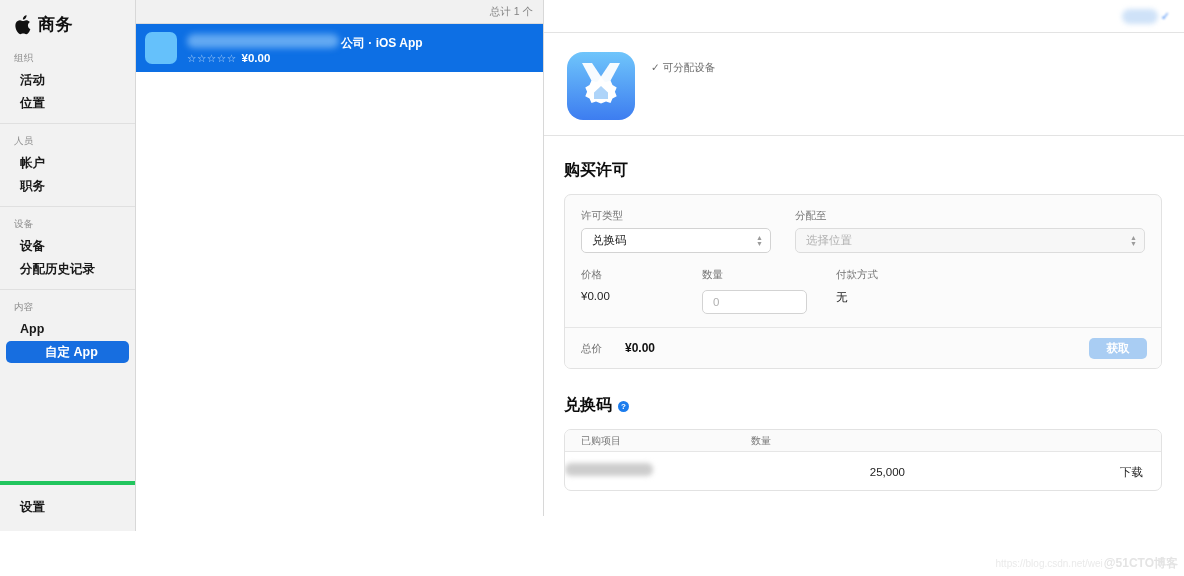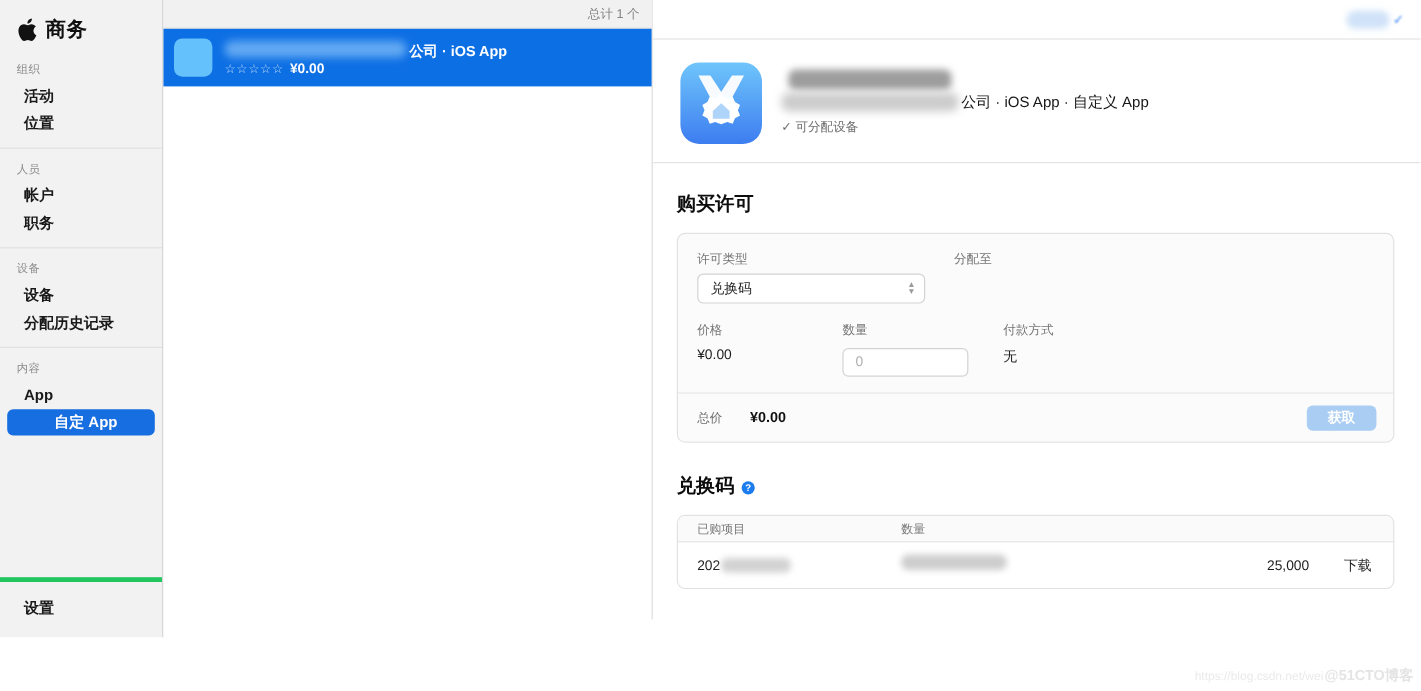--- a/index.html
+++ b/index.html
@@ -280,27 +280,20 @@
         </defs>
         <rect x="1" y="1" width="68" height="68" rx="16" fill="url(#g1)"></rect>
         <path d="M16 12 L26 12 L38 30 L30 38 Z" fill="#ffffff" opacity=".95"></path>
         <path d="M54 12 L44 12 L32 30 L40 38 Z" fill="#ffffff" opacity=".95"></path>
         <path d="M35 29
                  l5 2 4.5-1.5 2 4.5 4.2 2.4 -1.8 4.4 1.8 4.4 -4.2 2.4 -2 4.5 -4.5-1.5 -5 2 -5-2 -4.5 1.5 -2-4.5 -4.2-2.4 1.8-4.4 -1.8-4.4 4.2-2.4 2-4.5 4.5 1.5z" fill="#ffffff"></path>
         <path d="M35 35 L42 41.5 L42 48 L28 48 L28 41.5 Z" fill="#aed4f9"></path>
       </svg>
 
       <div class="app-meta">
-        <div class="app-name-row">
-          <div class="app-name-blur-stack">
-            <div class="b1"></div>
-              <div class="b2"></div>
-          </div>
-          <span class="app-vendor">公司 · iOS App · 自定义 App</span>
-        </div>
         <div class="app-assign">
           <span class="tick">✓</span><span>可分配设备</span>
         </div>
       </div>
     </div>
 
     <div class="detail-body">
 
       <h2 class="section-title">
         <span>购买许可</span>
@@ -312,20 +305,24 @@
           <div class="field-row">
             <div class="field">
               <span class="field-label">许可类型</span>
               <div class="select-box" style="width:190px">
                 <span>兑换码</span>
                 <span class="stepper">▲<br>▼</span>
               </div>
             </div>
             <div class="field">
               <span class="field-label">分配至</span>
+              <div class="select-box placeholder" style="width:350px">
+                <span>选择位置</span>
+                <span class="stepper">▲<br>▼</span>
+              </div>
             </div>
           </div>
 
           <div class="row2">
             <div class="field" style="width:105px">
               <span class="field-label">价格</span>
               <span class="value-text">¥0.00</span>
             </div>
             <div class="field" style="width:118px">
               <span class="field-label">数量</span>
@@ -355,23 +352,20 @@
         <span class="help-badge">?</span>
       </h2>
 
       <div class="table-card">
         <div class="t-head">
           <div class="c1">已购项目</div>
           <div class="c3" style="text-align:left">数量</div>
           <div class="c4"></div>
         </div>
         <div class="t-row">
-          <div class="c1">
-            <span class="cell-text">202</span><span class="cell-blur-1"></span>
-          </div>
           <div class="c2">
             <span class="cell-blur-2"></span>
           </div>
           <div class="c3">
             <span class="cell-text">25,000</span>
           </div>
           <div class="c4">
             <span class="dl-link">下载</span>
           </div>
         </div>

